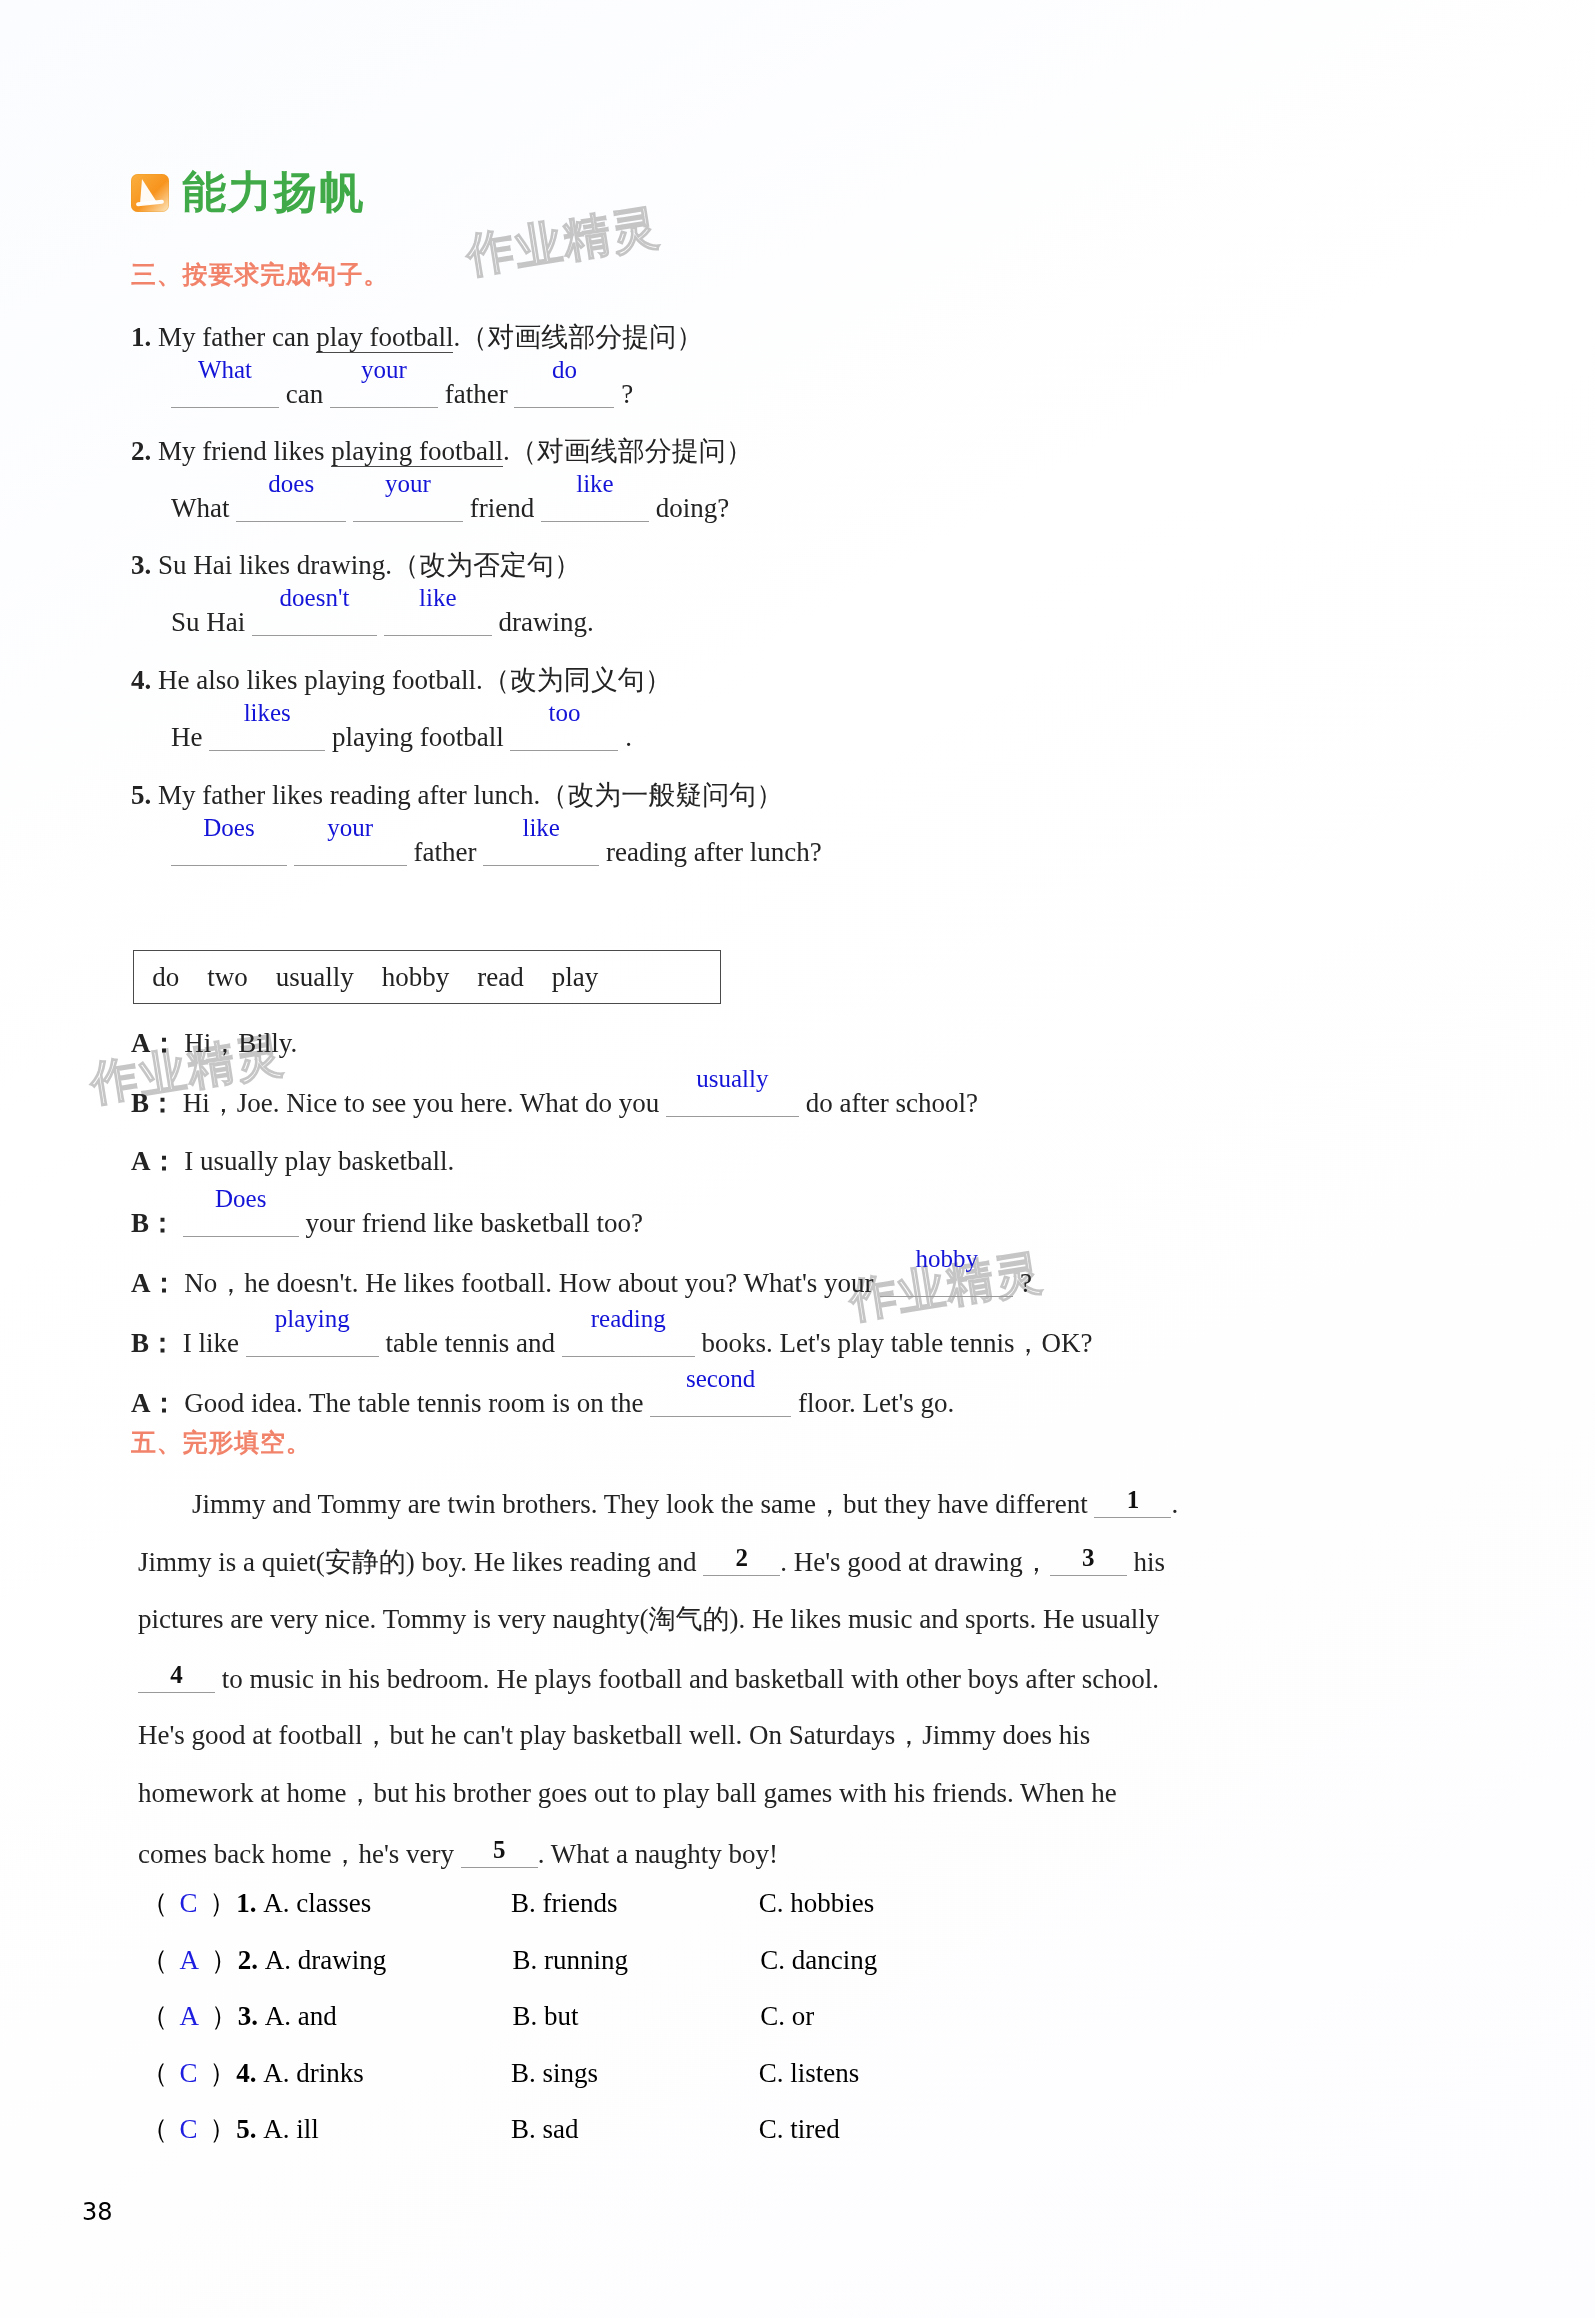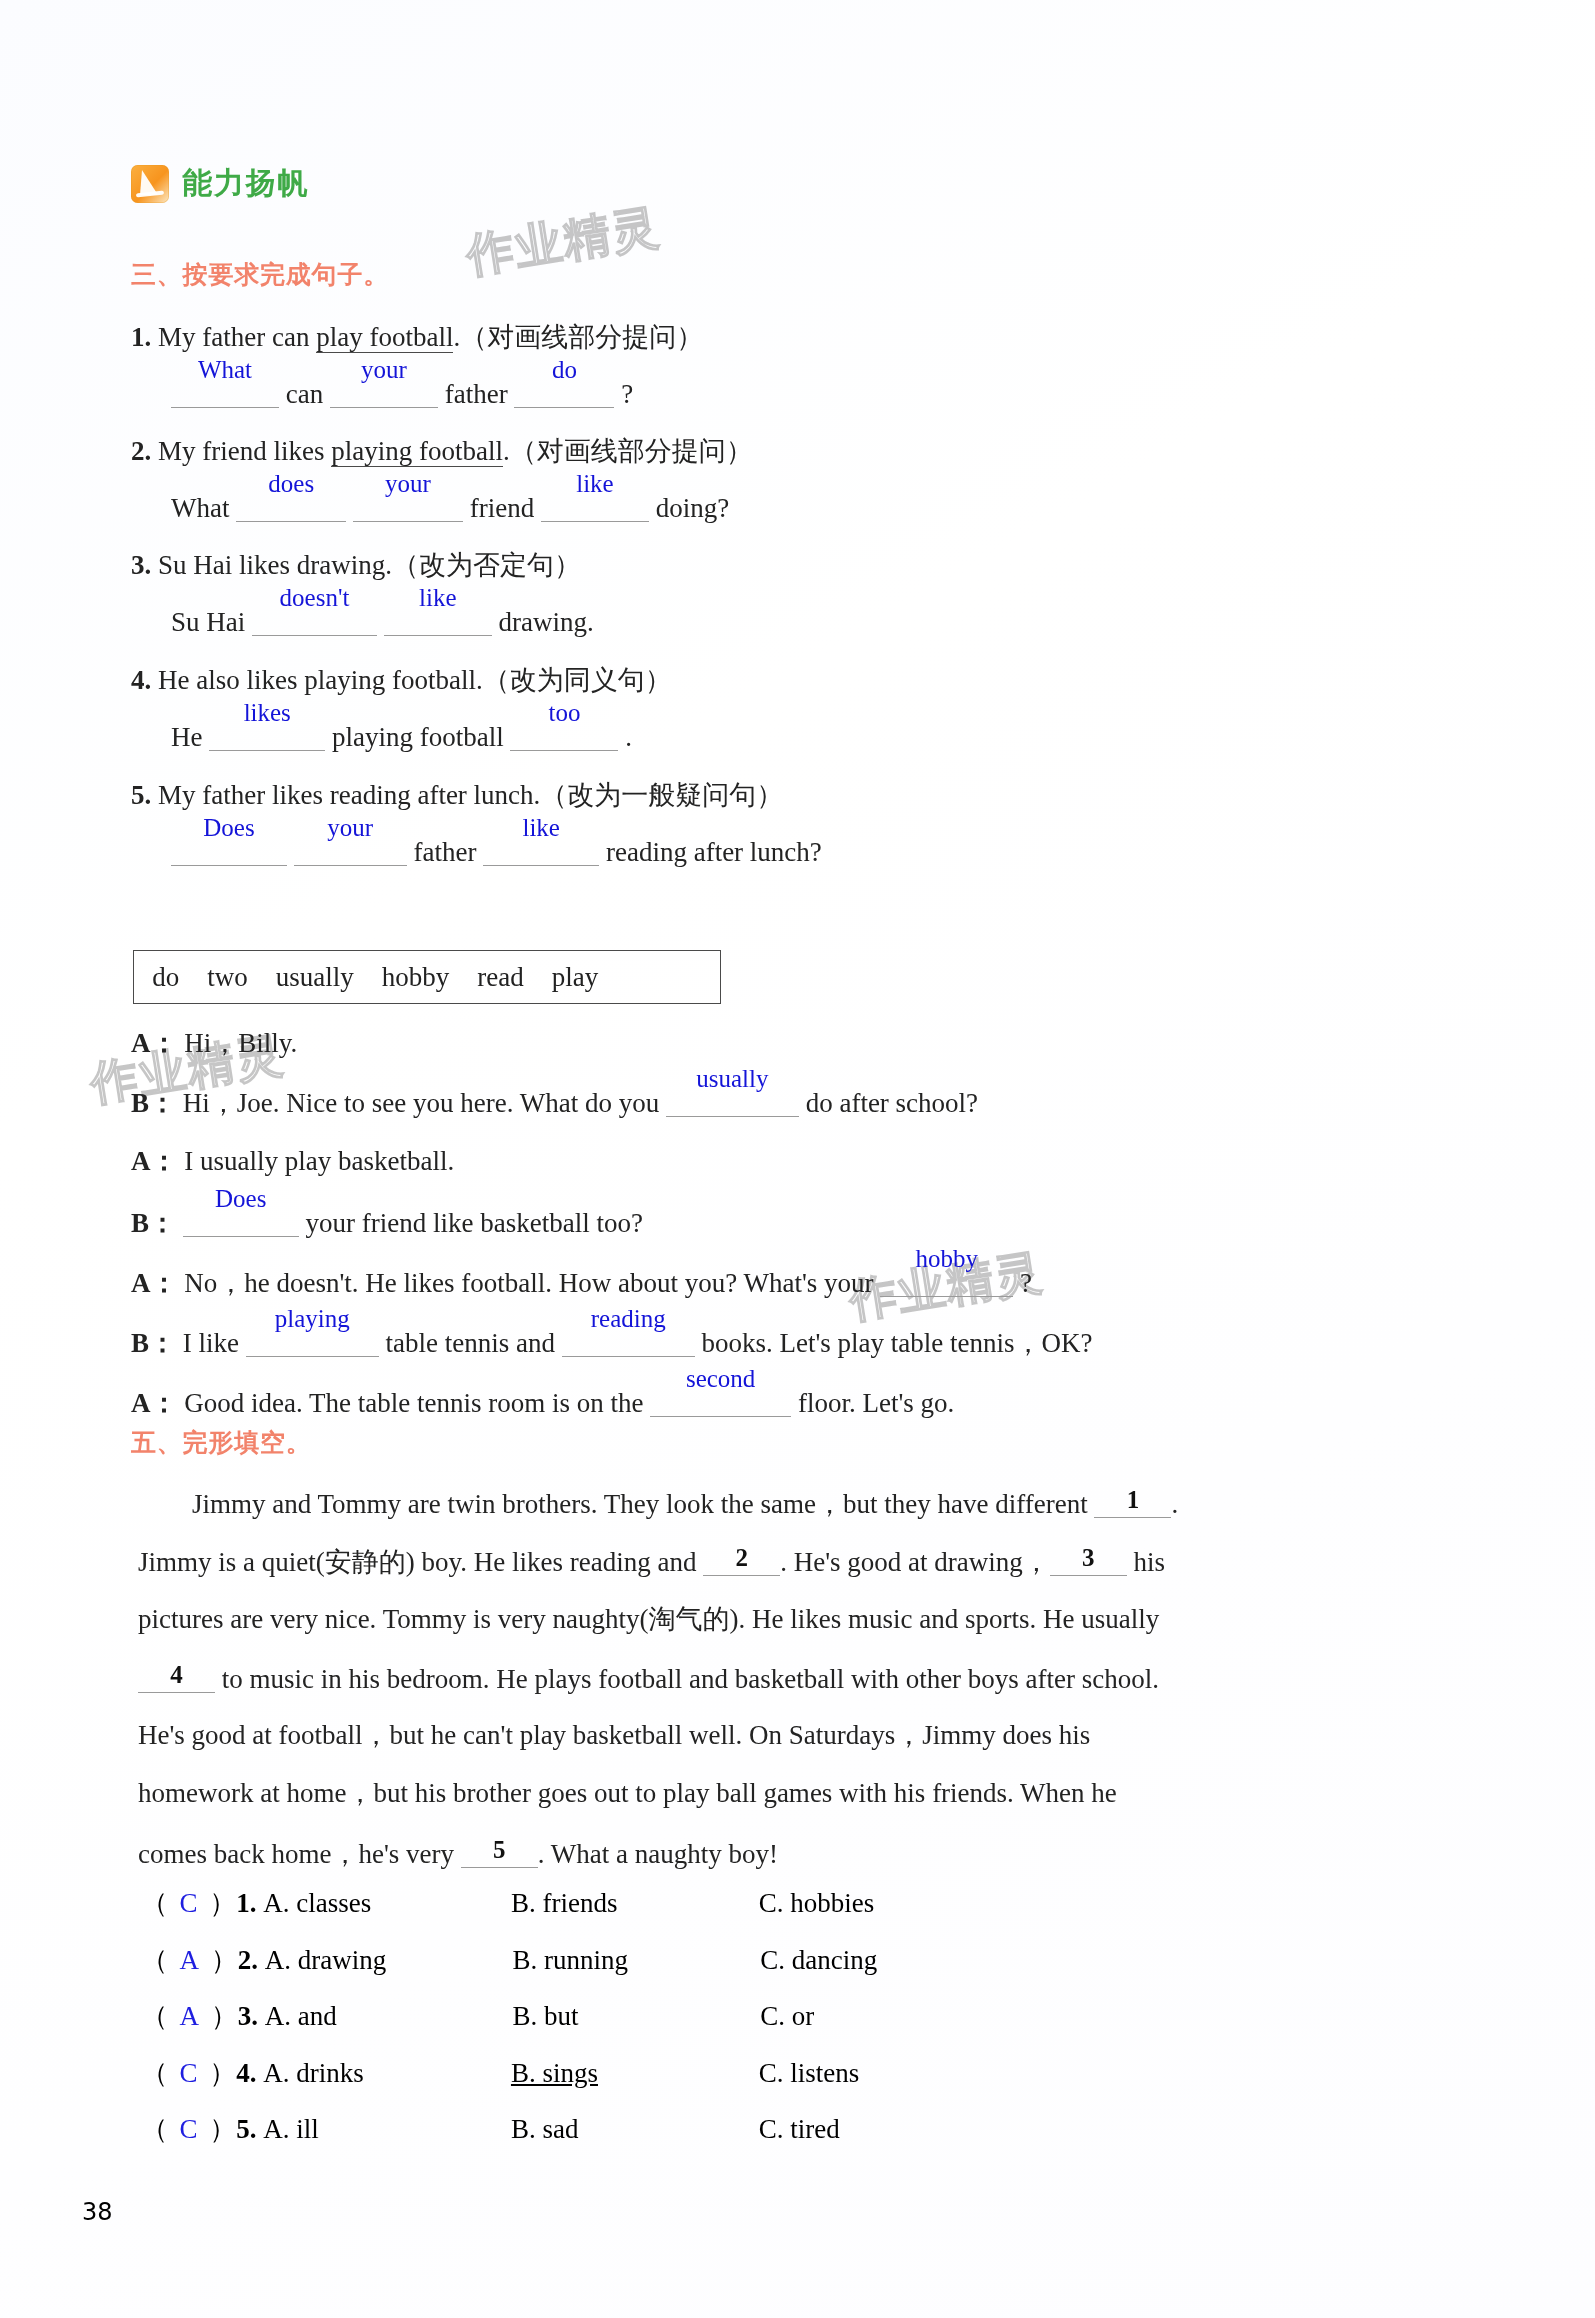--- a/index.html
+++ b/index.html
@@ -43,21 +43,21 @@
     width:0;height:0;border-left:2.5px solid transparent;
     border-bottom:25px solid #fff;border-right:16px solid transparent;
     opacity:.95;
   }
   .sail-icon:after{
     content:"";position:absolute;left:5px;bottom:6.7px;width:27.5px;height:4.2px;
     background:#fff;border-radius:2.5px;transform:rotate(-6deg);opacity:.95;
   }
   .banner-title{
     font-family:"DejaVu Sans","Liberation Sans",sans-serif;
-    font-weight:bold;font-size:30px;color:#3faa47;letter-spacing:1.7px;
+    font-weight:bold;font-size:44px;color:#3faa47;letter-spacing:1.7px;
   }
   
   .sec-head{
     font-family:"DejaVu Sans","Liberation Sans",sans-serif;
     font-weight:bold;font-size:25px;letter-spacing:0.8px;
   }
   .sec-orange{color:#f2836b;}
   .sec-teal{color:#5fc6c9;}
   .tag-new{
     color:#e8452e;font-weight:bold;font-family:"DejaVu Sans","Liberation Sans",sans-serif;
@@ -263,21 +263,21 @@
   </div>
   <div class="choice-row" style="left:141px;top:1998px;">
     <span class="choice-paren">（</span><span class="choice-ans">A</span><span class="choice-paren">）</span><span class="num">3.</span>
     <span class="opt" style="display:inline-block;width:241px;">A. and</span>
     <span class="opt" style="display:inline-block;width:241px;">B. but</span>
     <span class="opt">C. or</span>
   </div>
   <div class="choice-row" style="left:141px;top:2055px;">
     <span class="choice-paren">（</span><span class="choice-ans">C</span><span class="choice-paren">）</span><span class="num">4.</span>
     <span class="opt" style="display:inline-block;width:241px;">A. drinks</span>
-    <span class="opt" style="display:inline-block;width:241px;text-decoration:underline;">B. sings</span>
+    <span class="opt" style="display:inline-block;width:241px;">B. sings</span>
     <span class="opt">C. listens</span>
   </div>
   <div class="choice-row" style="left:141px;top:2111px;">
     <span class="choice-paren">（</span><span class="choice-ans">C</span><span class="choice-paren">）</span><span class="num">5.</span>
     <span class="opt" style="display:inline-block;width:241px;">A. ill</span>
     <span class="opt" style="display:inline-block;width:241px;">B. sad</span>
     <span class="opt">C. tired</span>
   </div>
 
   <div class="pageno">38</div>

